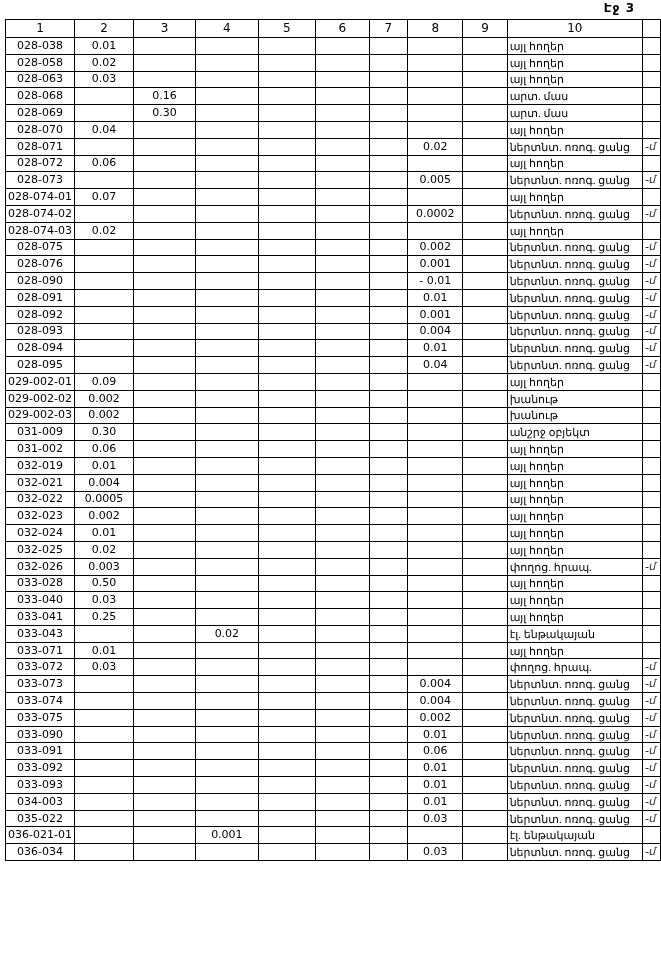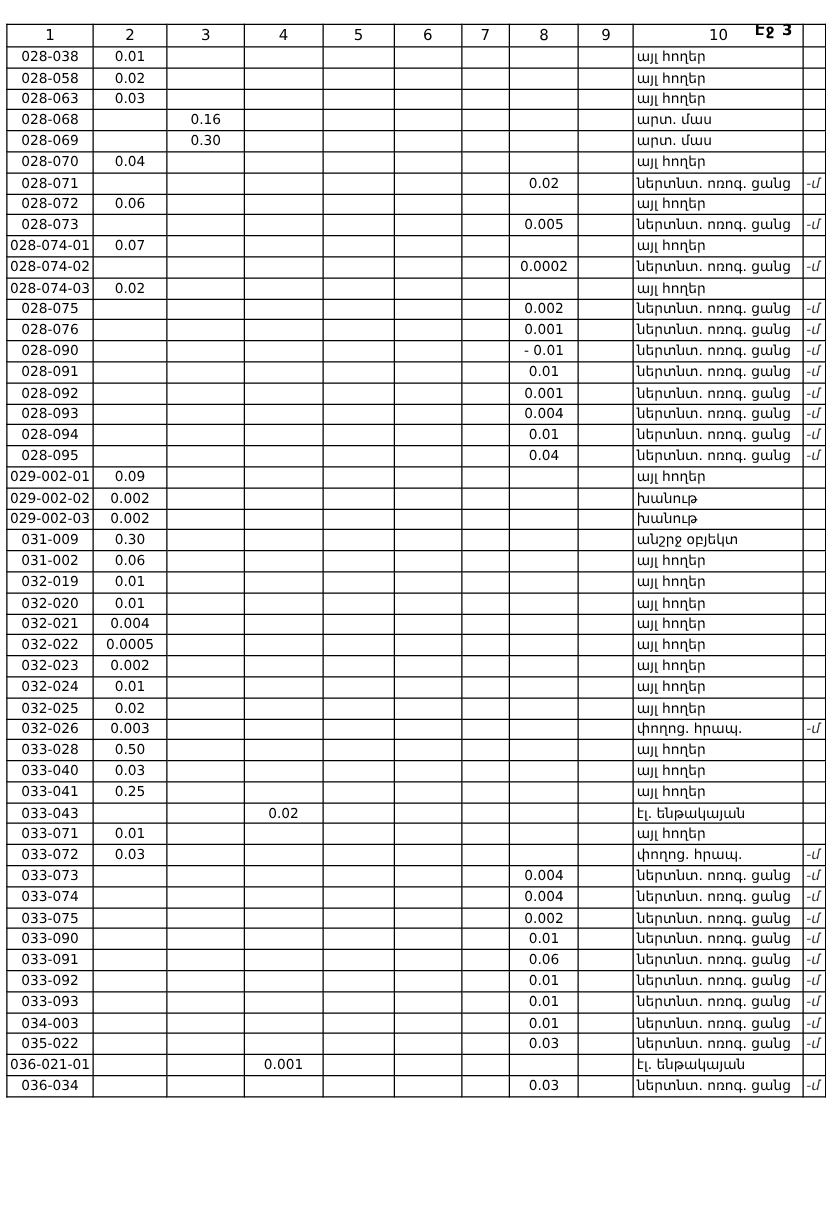--- a/index.html
+++ b/index.html
@@ -10,21 +10,20 @@
     font-family:"DejaVu Sans",sans-serif;
     color:#000;
     overflow:hidden;
   }
   .page-label{
     position:absolute;
     top:1px;right:26px;
     font-size:12px;
     font-weight:bold;
     letter-spacing:1px;
-    margin-top:16px;
   }
   table.grid{
     position:absolute;
     top:19px;left:5px;
     border-collapse:collapse;
     table-layout:fixed;
   }
   table.grid th, table.grid td{
     border:1px solid #000;
     font-size:11px;
@@ -35,21 +34,21 @@
     line-height:1.1;
   }
   table.grid th{
     font-weight:normal;
     font-size:12px;
     text-align:center;
     height:17px;
   }
   td.code{text-align:center;padding-left:3px;}
   td.num{text-align:center;}
-  td.label{text-align:left;padding-left:3px;}
+  td.label{text-align:left;padding-left:3px;font-family:Liberation Serif, serif;}
   th.margin-cell, td.margin-cell{
     border:none;
     font-size:9px;
     color:#333;
     text-align:left;
     padding:0 0 0 3px;
     font-style:italic;
   }
 </style>
 </head>
@@ -420,33 +419,20 @@
           <td class="num"></td>
           <td class="num"></td>
           <td class="num"></td>
           <td class="num"></td>
           <td class="num"></td>
           <td class="num"></td>
           <td class="label">այլ հողեր</td>
           <td class="margin-cell"></td>
         </tr>
         <tr>
-          <td class="code">032-020</td>
-          <td class="num">0.01</td>
-          <td class="num"></td>
-          <td class="num"></td>
-          <td class="num"></td>
-          <td class="num"></td>
-          <td class="num"></td>
-          <td class="num"></td>
-          <td class="num"></td>
-          <td class="label">այլ հողեր</td>
-          <td class="margin-cell"></td>
-        </tr>
-        <tr>
           <td class="code">032-021</td>
           <td class="num">0.004</td>
           <td class="num"></td>
           <td class="num"></td>
           <td class="num"></td>
           <td class="num"></td>
           <td class="num"></td>
           <td class="num"></td>
           <td class="num"></td>
           <td class="label">այլ հողեր</td>

